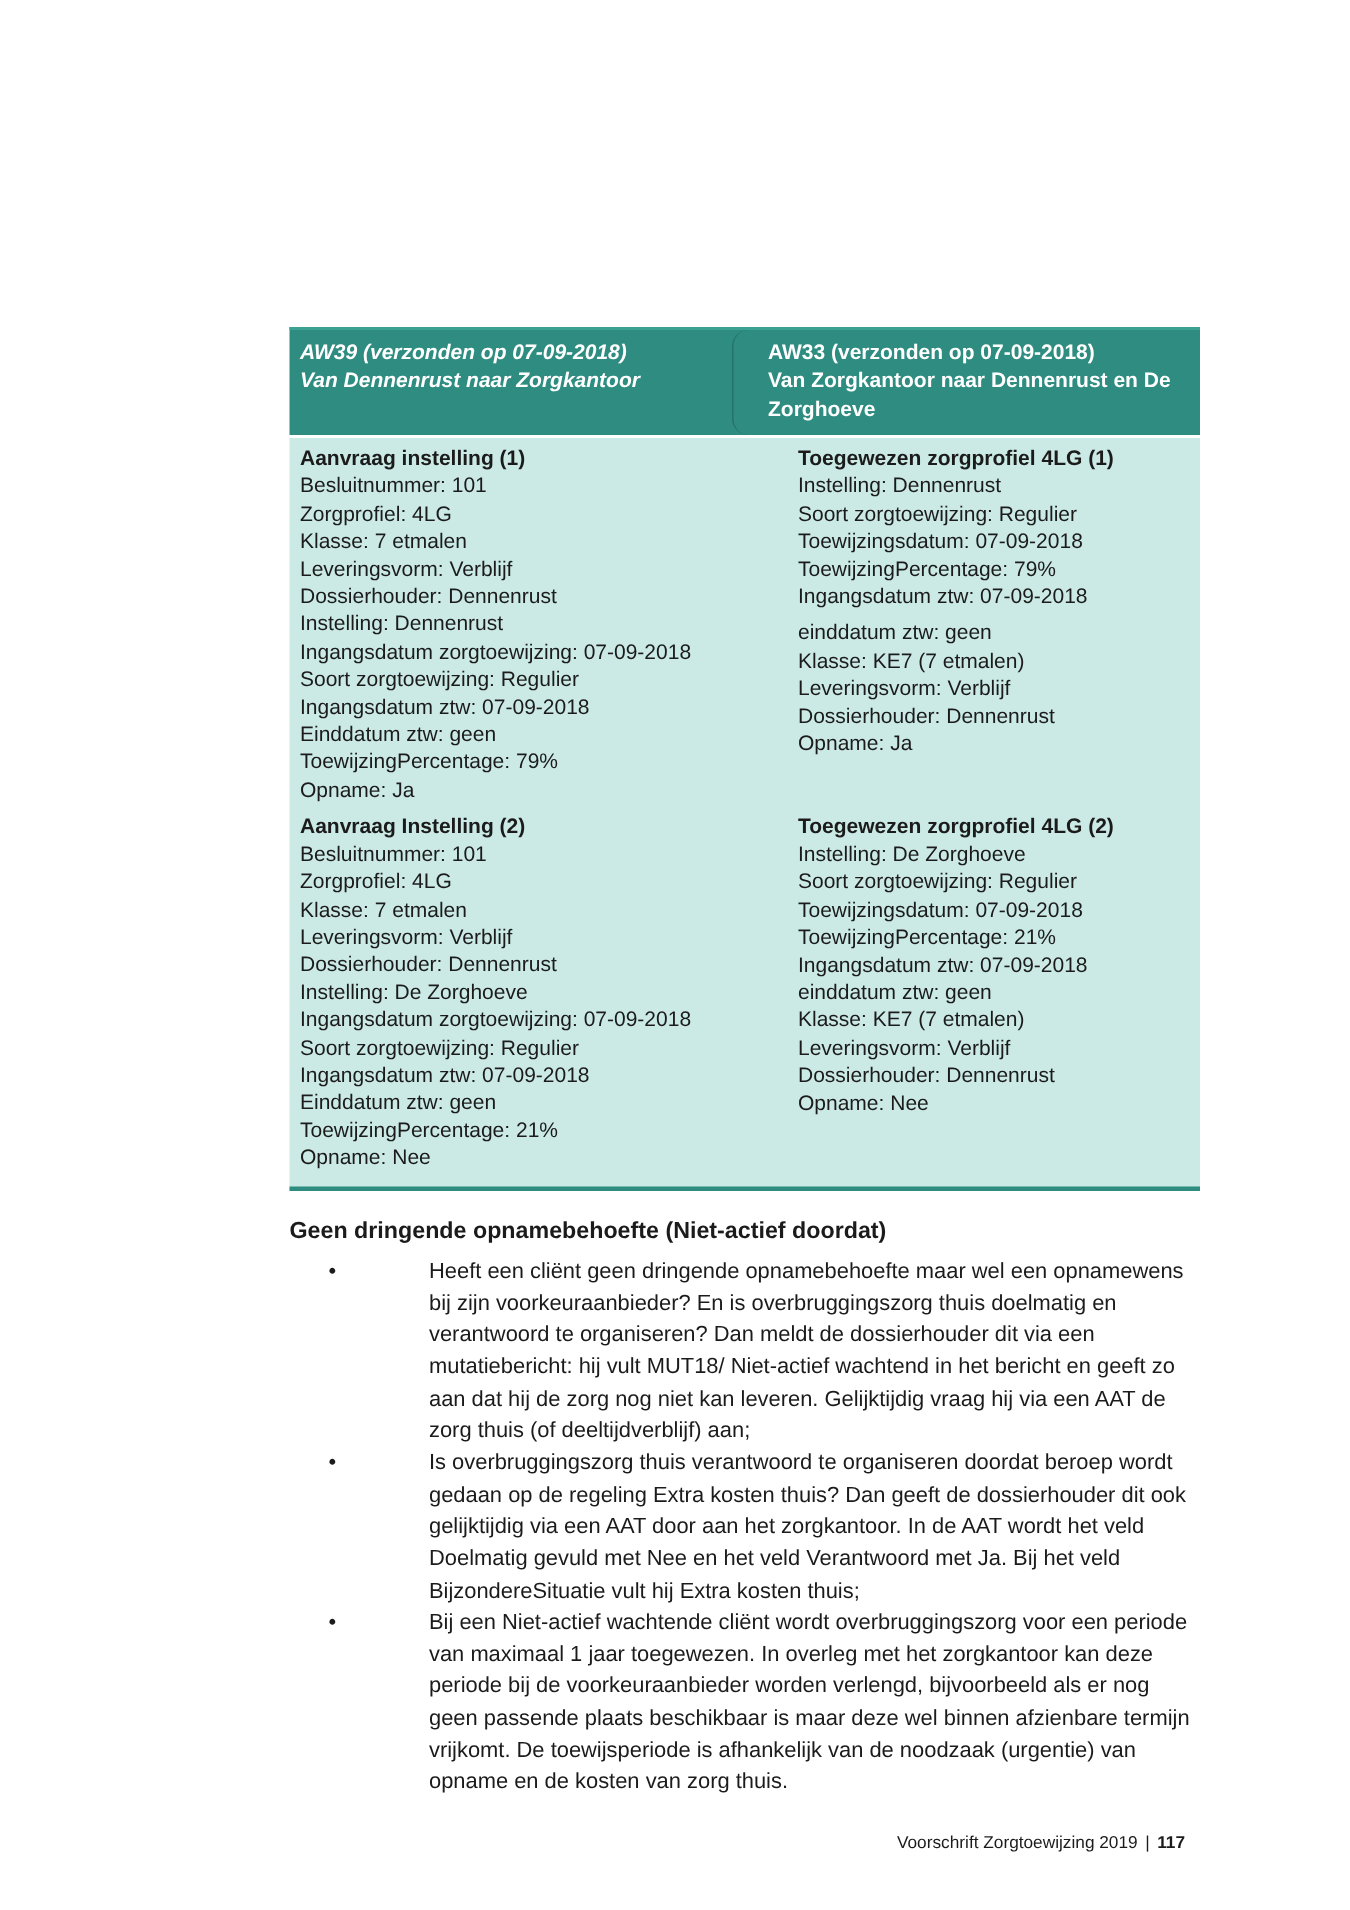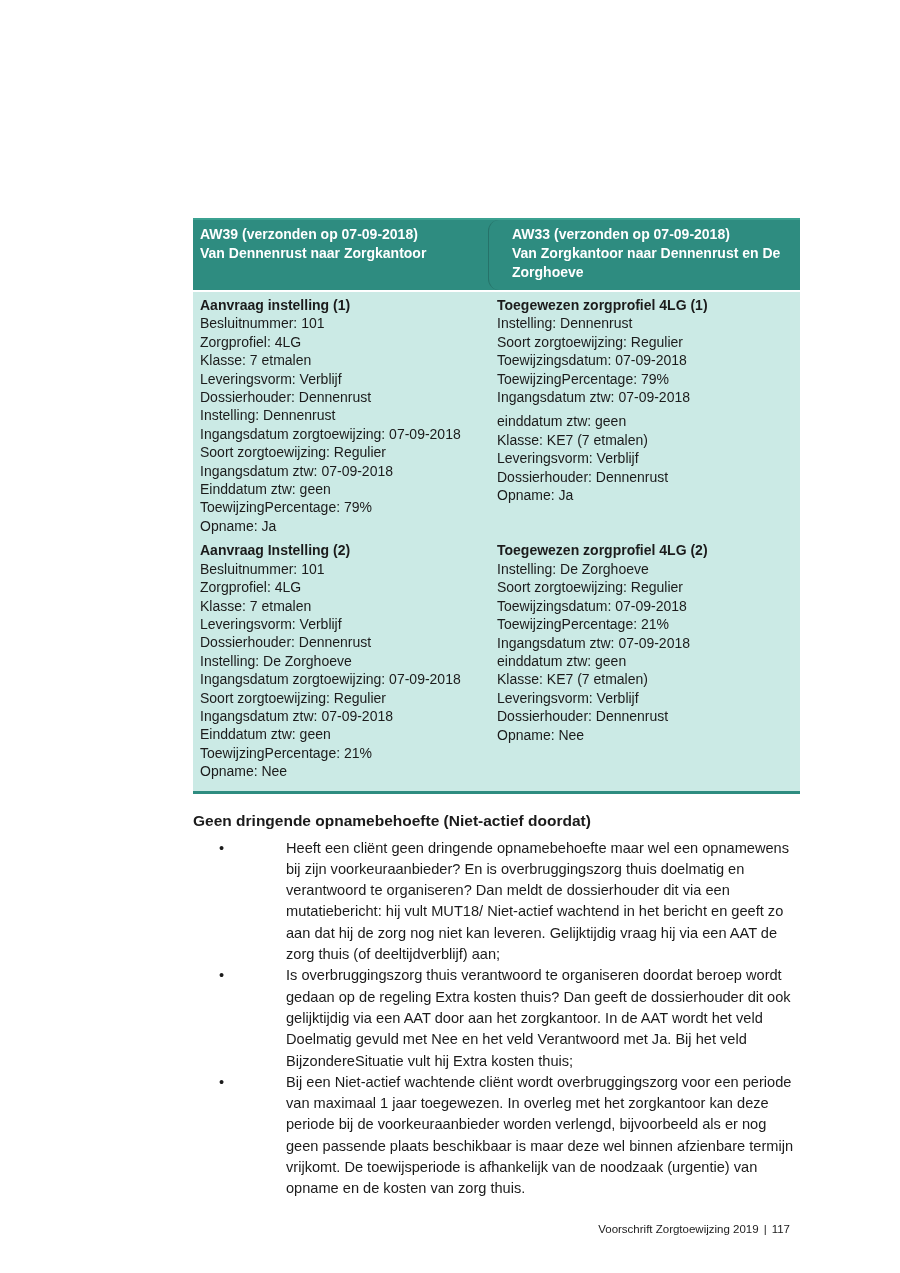--- a/index.html
+++ b/index.html
@@ -9,28 +9,29 @@
   }
   .content { position:absolute; left:193px; top:218px; width:607px; }
 
   
   .vtable { width:607px; }
   .thead {
     display:flex; background:#2E8C80; color:#ffffff;
     font-weight:bold; font-size:14px; line-height:19px;
     border-top:2px solid #3BA191;
   }
-  .thead .cell-l { width:295px; box-sizing:border-box; padding:5px 8px 23px 7px; }
+  .thead .cell-l { width:295px; box-sizing:border-box; padding:5px 8px 23px 7px;font-style:italic; }
   .thead .cell-r { flex:1; box-sizing:border-box; padding:5px 10px 8px 23px; border-left:1px solid rgba(0,0,0,0.18);border-radius:11px; }
 
   .tbody {
     display:flex; background:#CBEAE5; margin-top:2px;
     border-bottom:3px solid #2E8C80;
     font-size:14px; line-height:18.4px;
     padding:4px 0 10px 0;
+    gap:35px;
   }
   .tbody .col-l { width:295px; box-sizing:border-box; padding-left:7px; padding-right:6px; }
   .tbody .col-r { flex:1; box-sizing:border-box; padding-left:9px; padding-right:6px; }
   .block-title { font-weight:bold; }
   .blk2-l { margin-top:6px; }
   .blk2-r { margin-top:37px; }
   .sub-gap { height:6px; }
 
   .caption { margin-top:6px; font-size:14px; line-height:19px; }
 
@@ -39,21 +40,21 @@
   .bullets { margin-top:7px; }
   .bullet { display:flex; font-size:14.6px; line-height:21.3px; }
   .bullet .marker { flex:none; width:53px; padding-left:26px; box-sizing:border-box; }
   .bullet .btext { flex:1;margin-left:40px; }
 
   .footer {
     position:absolute; top:1222px; right:110px;
     font-size:11.5px; line-height:14px; color:#1b1b1b; white-space:nowrap;
   }
   .footer .sep { padding:0 5px; }
-  .footer .pg { font-weight:normal; }
+  .footer .pg { font-weight:bold; }
 </style>
 </head>
 <body>
 
 <div class="page">
   <div class="content">
 
     <div class="vtable">
       <div class="thead">
         <div class="cell-l">

